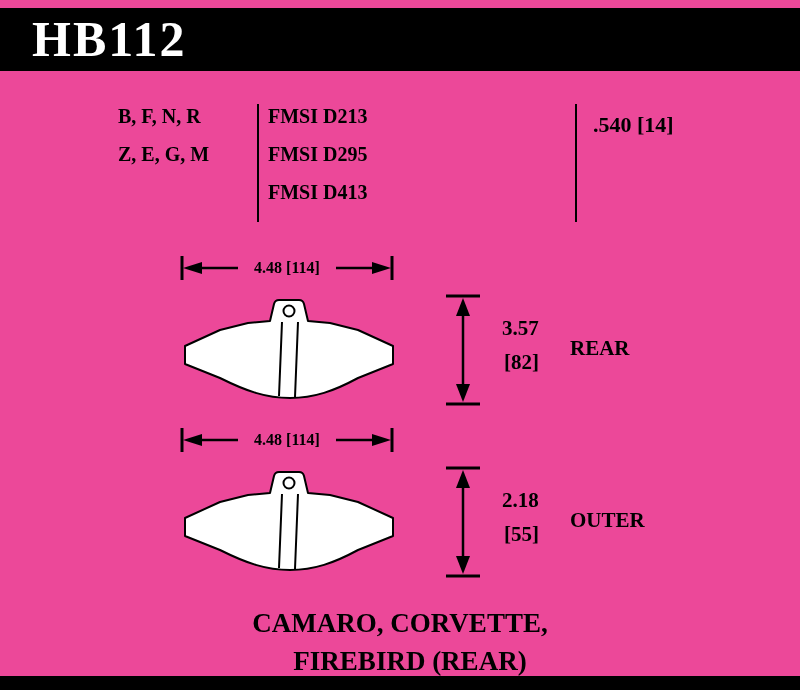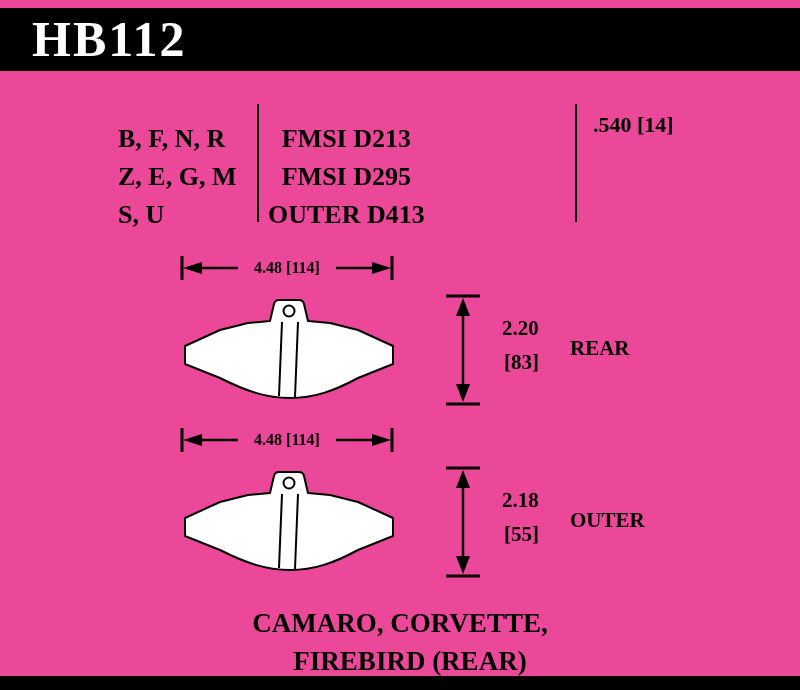--- a/index.html
+++ b/index.html
@@ -12,21 +12,21 @@
   .bar { position:absolute; left:0; width:800px; background:#000; }
   .bar-top { top:8px; height:63px; }
   .bar-bottom { top:676px; height:14px; }
   .part-number {
     position:absolute; left:32px; top:8px; height:63px; line-height:63px;
     color:#fff; font-size:50px; letter-spacing:2px;
   }
   .vline { position:absolute; top:104px; height:118px; width:2px; background:#000; }
   .vline-1 { left:257px; }
   .vline-2 { left:575px; }
-  .spec-col { position:absolute; top:120px; font-size:26px; line-height:38px; white-space:nowrap; }
+  .spec-col { position:absolute; top:97px; font-size:20px; line-height:38px; white-space:nowrap; }
   .compound-col { left:118px; }
   .fmsi-col { left:268px;text-align:center; }
   .thickness { position:absolute; left:593px; top:112px; font-size:22px; white-space:nowrap; }
 
   .dim-h { position:absolute; width:214px; height:32px; }
   .dim-h-inner { left:180px; top:252px; }
   .dim-h-outer { left:180px; top:424px; }
   .dim-h svg { position:absolute; left:0; top:0; }
   .dim-h-text {
     position:absolute; left:0; right:0; top:50%; transform:translateY(-50%);
@@ -63,27 +63,26 @@
 
   <div class="bar bar-top"></div>
   <div class="part-number">HB112</div>
 
   <div class="vline vline-1"></div>
   <div class="vline vline-2"></div>
 
   <div class="spec-col compound-col">
     <div>B, F, N, R</div>
     <div>Z, E, G, M</div>
-    <div>S, U</div>
   </div>
 
   <div class="spec-col fmsi-col">
     <div>FMSI D213</div>
     <div>FMSI D295</div>
-    <div>OUTER D413</div>
+    <div>FMSI D413</div>
   </div>
 
   <div class="thickness">.540 [14]</div>
 
   <div class="dim-h dim-h-inner">
     <svg width="214" height="32" viewBox="0 0 214 32">
       <line x1="2" y1="4" x2="2" y2="28" stroke="#000" stroke-width="3"></line>
       <line x1="212" y1="4" x2="212" y2="28" stroke="#000" stroke-width="3"></line>
       <polygon class="blk" points="3,16 22,10 22,22"></polygon>
       <polygon class="blk" points="211,16 192,10 192,22"></polygon>
@@ -101,22 +100,22 @@
 
   <div class="dim-v dim-v-inner">
     <svg width="36" height="112" viewBox="0 0 36 112">
       <line x1="1" y1="2" x2="35" y2="2" stroke="#000" stroke-width="3"></line>
       <line x1="1" y1="110" x2="35" y2="110" stroke="#000" stroke-width="3"></line>
       <polygon class="blk" points="18,4 11,22 25,22"></polygon>
       <polygon class="blk" points="18,108 11,90 25,90"></polygon>
       <line x1="18" y1="18" x2="18" y2="94" stroke="#000" stroke-width="2.5"></line>
     </svg>
   </div>
-  <span class="dim-label h-in-inner">2.20</span>
-  <span class="dim-label h-mm-inner">[83]</span>
+  <span class="dim-label h-in-inner">3.57</span>
+  <span class="dim-label h-mm-inner">[82]</span>
   <span class="dim-label pos-label-inner">REAR</span>
 
   <div class="dim-h dim-h-outer">
     <svg width="214" height="32" viewBox="0 0 214 32">
       <line x1="2" y1="4" x2="2" y2="28" stroke="#000" stroke-width="3"></line>
       <line x1="212" y1="4" x2="212" y2="28" stroke="#000" stroke-width="3"></line>
       <polygon class="blk" points="3,16 22,10 22,22"></polygon>
       <polygon class="blk" points="211,16 192,10 192,22"></polygon>
       <line x1="20" y1="16" x2="58" y2="16" stroke="#000" stroke-width="2.5"></line>
       <line x1="156" y1="16" x2="194" y2="16" stroke="#000" stroke-width="2.5"></line>

